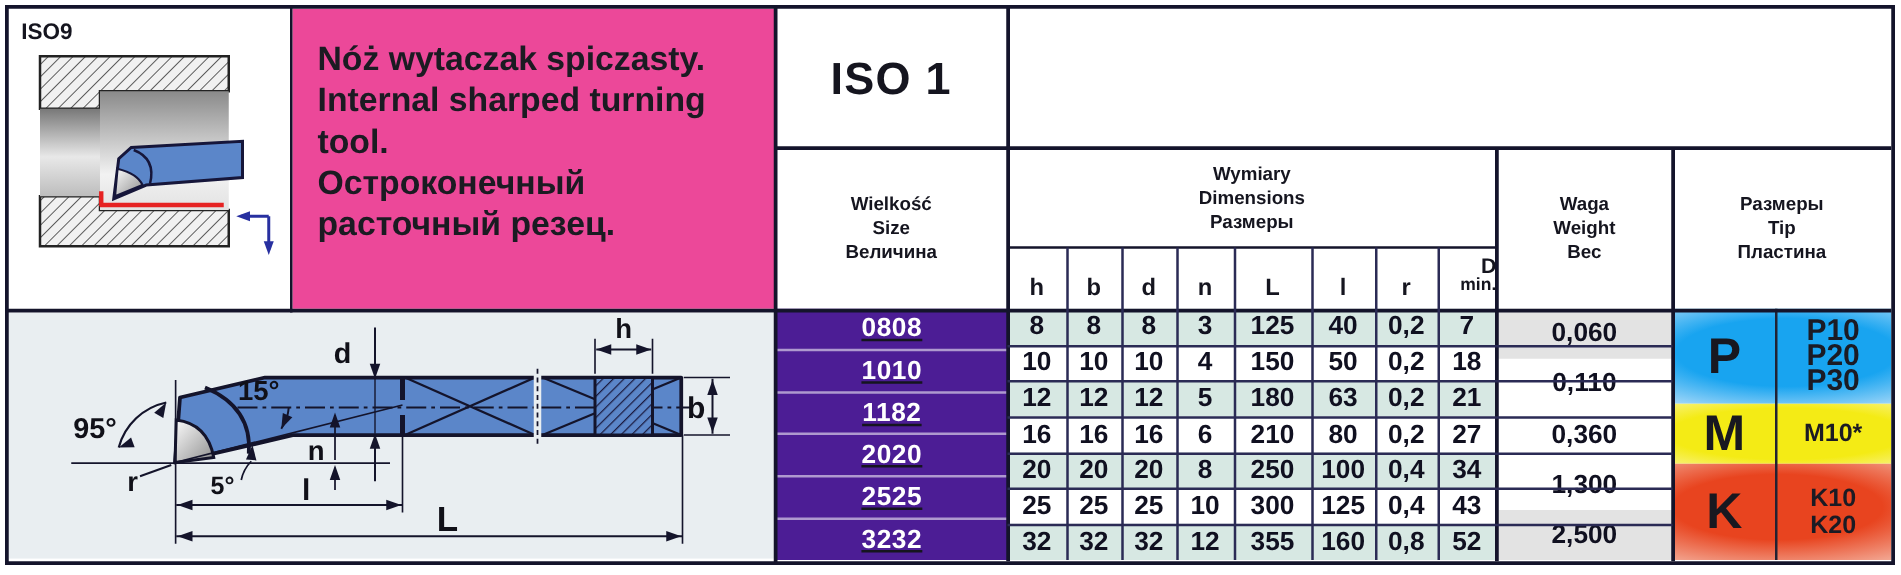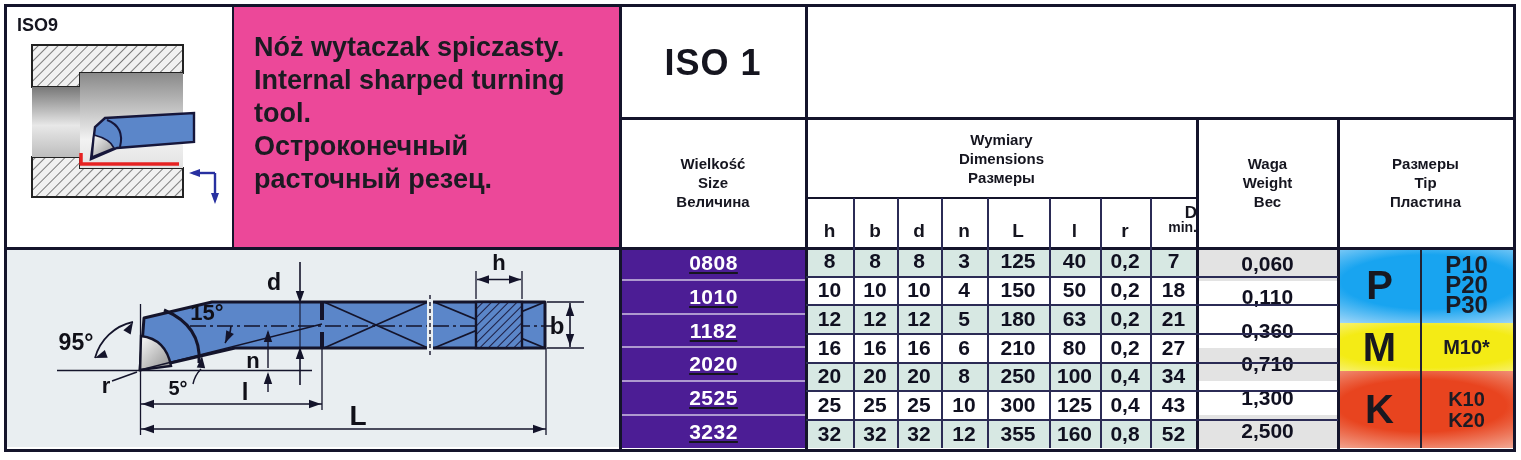--- a/index.html
+++ b/index.html
@@ -235,21 +235,20 @@
       <div class="dc w5">160</div>
       <div class="dc w6">0,8</div>
       <div class="dc w7">52</div>
     </div>
   </div>
 
   <div class="weight-col">
     <div class="wc odd">0,060</div>
     <div class="wc">0,110</div>
     <div class="wc">0,360</div>
-    <div class="wc odd">0,710</div>
     <div class="wc">1,300</div>
     <div class="wc odd">2,500</div>
   </div>
 
   <div class="pmk">
     <div class="band band-p">
       <div class="letter">P</div>
       <div class="grades">
         <span>P10</span>
         <span>P20</span>

